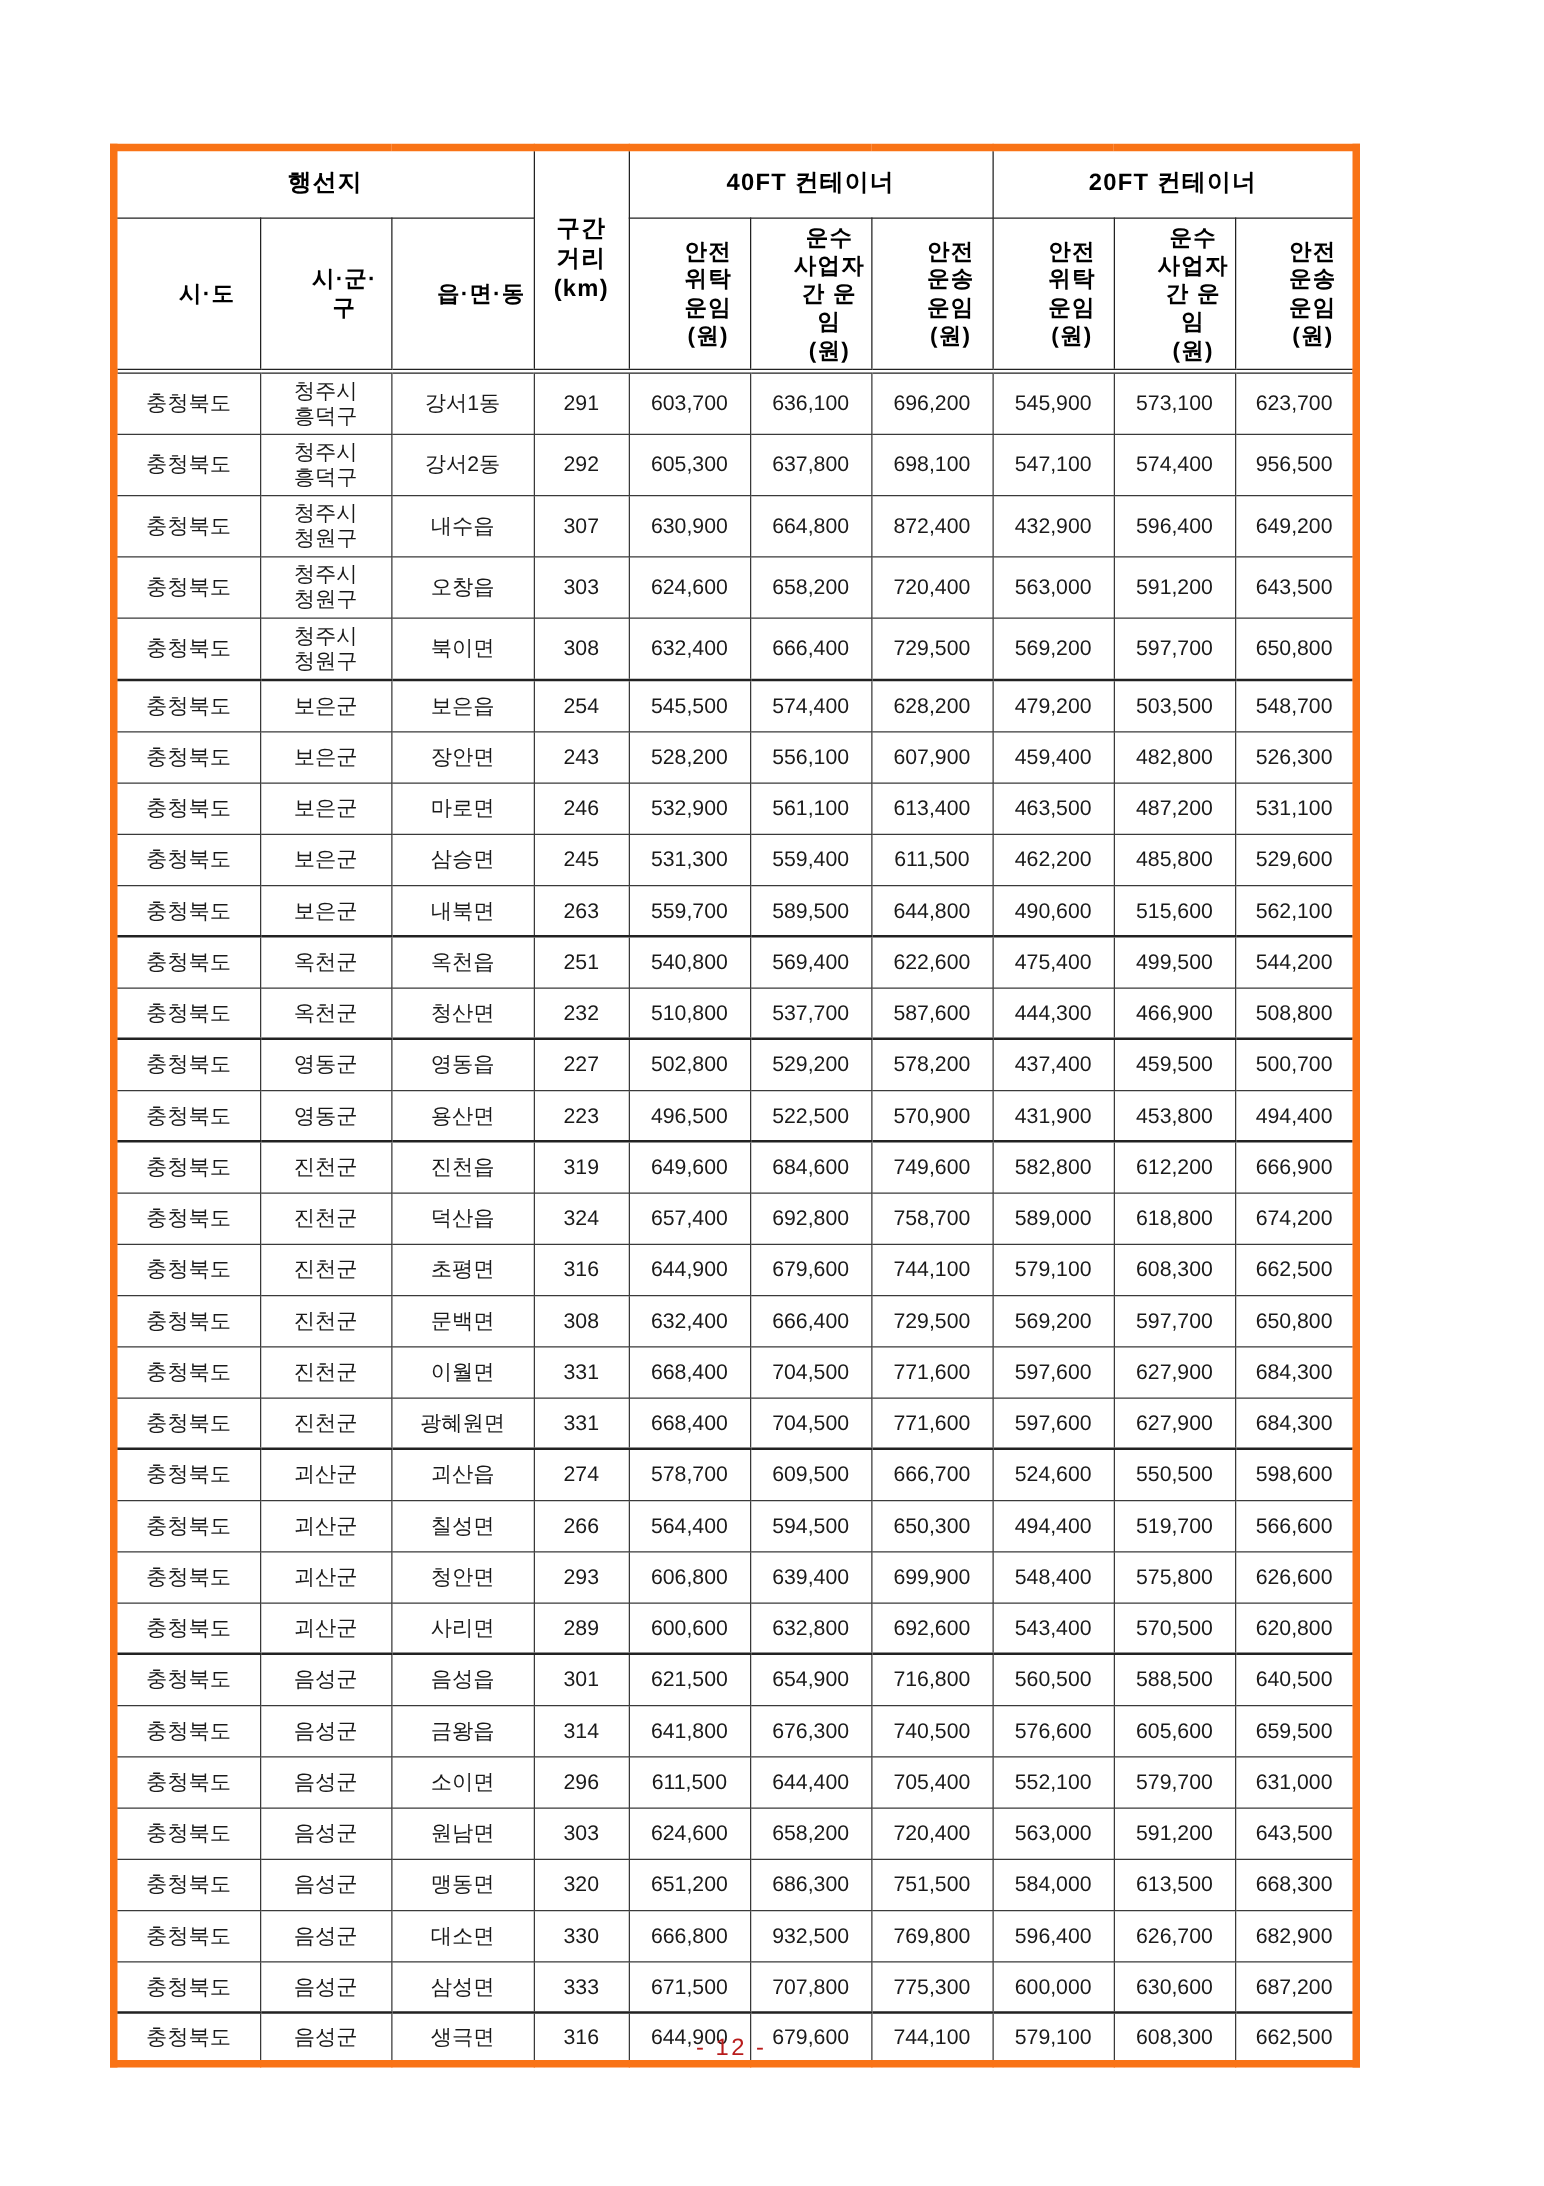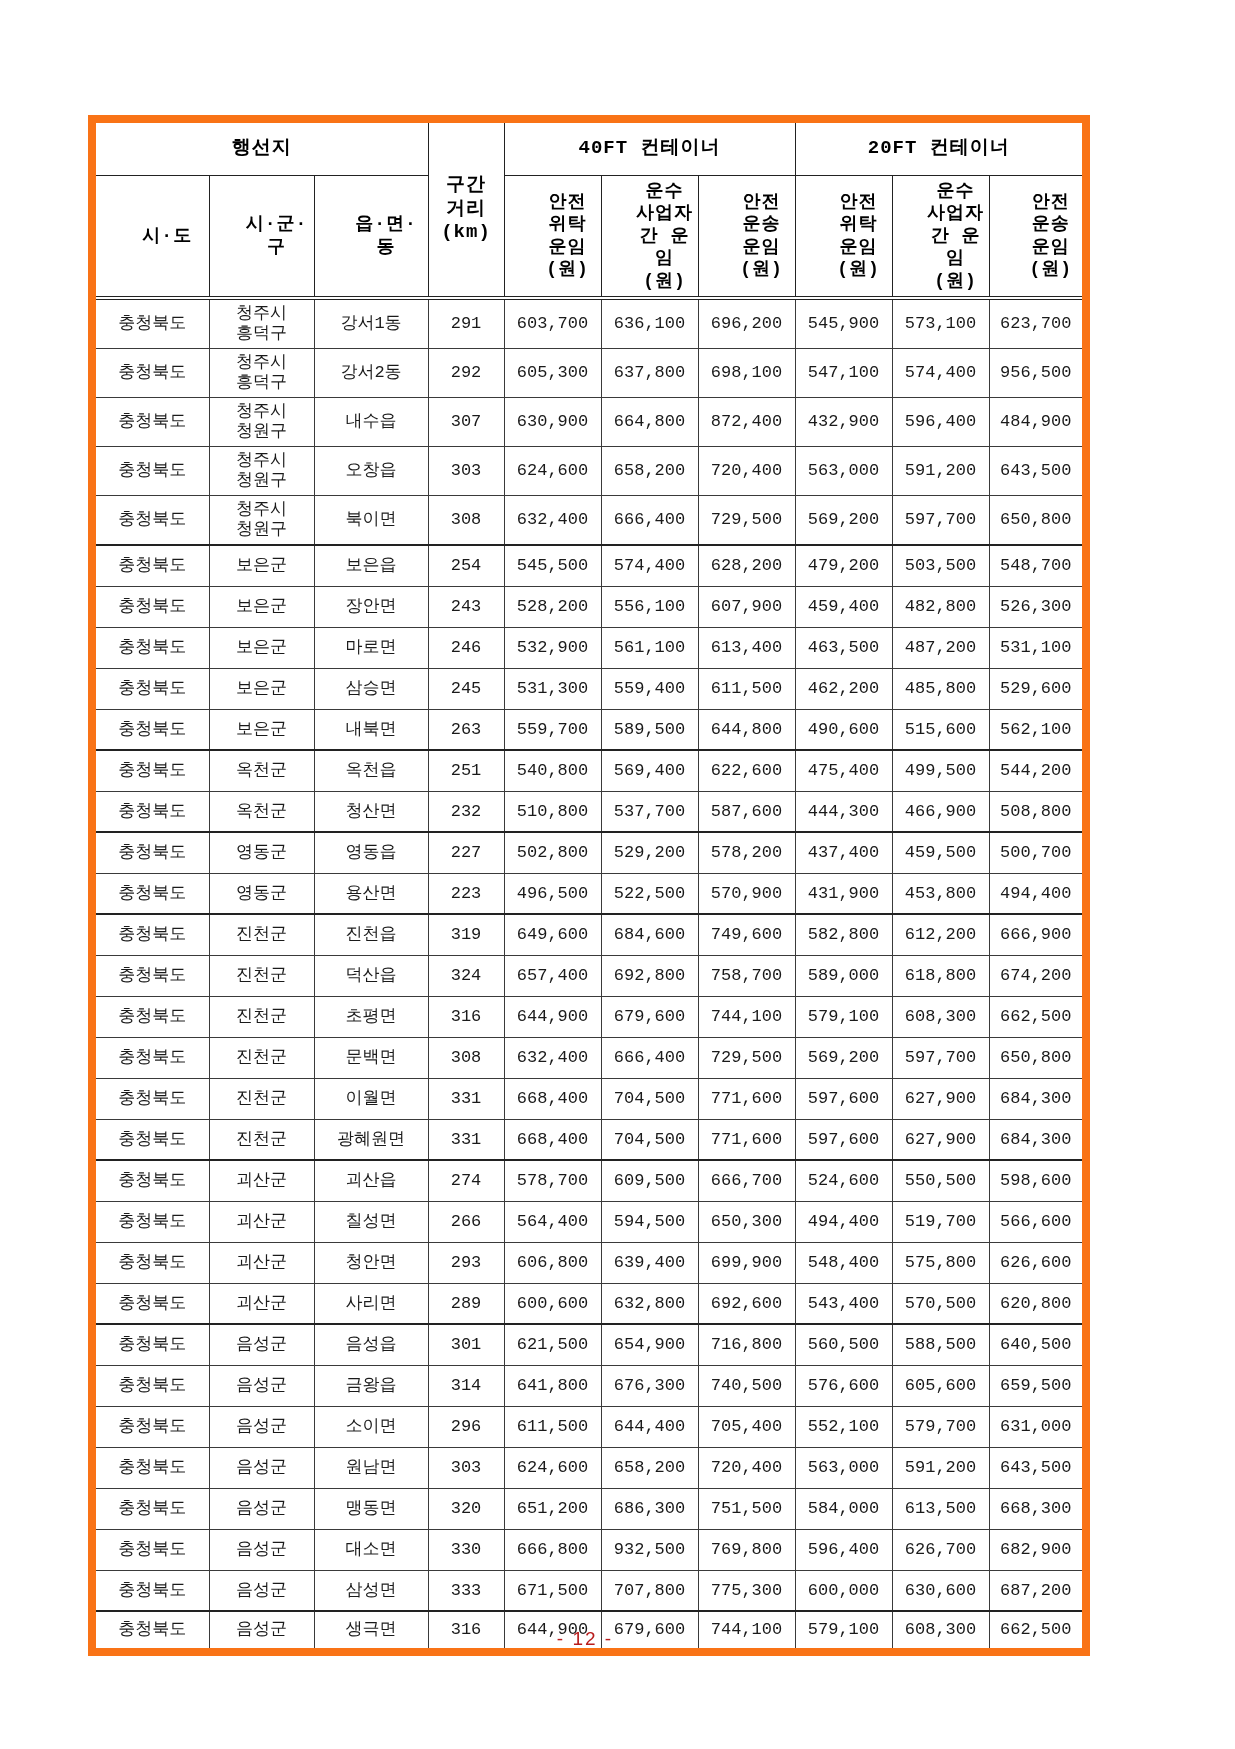--- a/index.html
+++ b/index.html
@@ -26,21 +26,21 @@
     border-collapse: collapse;
     color: #111111;
   }
   table.fare-table th,
   table.fare-table td {
     border: 1px solid #3a3a3a;
     text-align: center;
     vertical-align: middle;
   }
   
-  table.fare-table { border: 8px solid #f97316; font-family: Liberation Mono, monospace; }
+  table.fare-table { border: 6px solid #f97316; }
   table.fare-table thead th { border-color: #222222; }
 
   thead th {
     font-weight: bold;
     font-size: 18px;
     letter-spacing: 1px;
     line-height: 1.25;
     color: #000000;
     white-space: pre-line;
     padding: 4px 2px;
@@ -159,21 +159,21 @@
     <td>충청북도</td>
     <td>청주시
 청원구</td>
     <td>내수읍</td>
     <td>307</td>
     <td>630,900</td>
     <td>664,800</td>
     <td>872,400</td>
     <td>432,900</td>
     <td>596,400</td>
-    <td>484,900</td>
+    <td>649,200</td>
   </tr>
           <tr>
     <td>충청북도</td>
     <td>청주시
 청원구</td>
     <td>오창읍</td>
     <td>303</td>
     <td>624,600</td>
     <td>658,200</td>
     <td>720,400</td>

